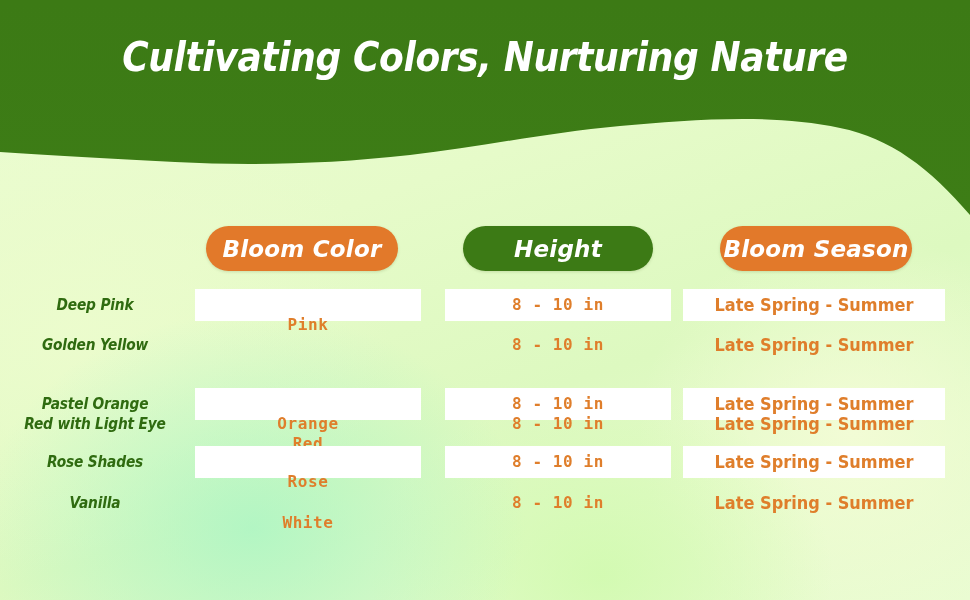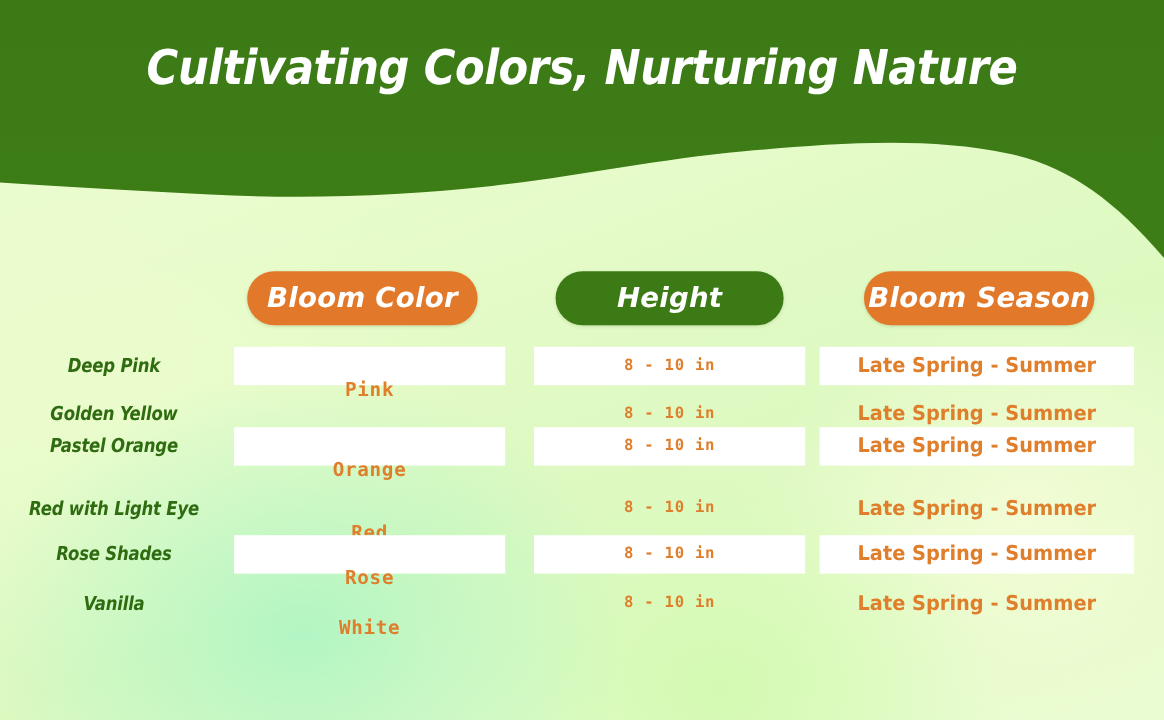--- a/index.html
+++ b/index.html
@@ -135,21 +135,21 @@
     font-size: 16px;
     font-weight: bold;
     letter-spacing: 0.6px;
     margin-top: 20px;
   }
   .cell-c2 {
     left: 445px;
     width: 226px;
     color: #df7e2b;
     font-family: "DejaVu Sans Mono", monospace;
-    font-size: 13px;
+    font-size: 16px;
     font-weight: bold;
     letter-spacing: 0.6px;
   }
   .cell-c3 {
     left: 683px;
     width: 262px;
     color: #df7e2b;
     font-family: "DejaVu Sans", sans-serif;
     font-size: 17px;
     font-weight: bold;
@@ -199,21 +199,21 @@
       <div class="cell cell-c2">8 - 10 in</div>
       <div class="cell cell-c3">Late Spring - Summer</div>
     </div>
 
     <div class="row-band" style="top:329px;">
       <div class="cell cell-label">Golden Yellow</div>
       <div class="cell cell-c2">8 - 10 in</div>
       <div class="cell cell-c3">Late Spring - Summer</div>
     </div>
 
-    <div class="row-band" style="top:356px;border-radius:14px;">
+    <div class="row-band" style="top:388px;border-radius:14px;">
       <div class="row-stripe stripe-c1"></div>
       <div class="row-stripe stripe-c2"></div>
       <div class="row-stripe stripe-c3"></div>
       <div class="cell cell-label">Pastel Orange</div>
       <div class="cell cell-c1">Orange</div>
       <div class="cell cell-c2">8 - 10 in</div>
       <div class="cell cell-c3">Late Spring - Summer</div>
     </div>
 
     <div class="row-band" style="top:408px;">

